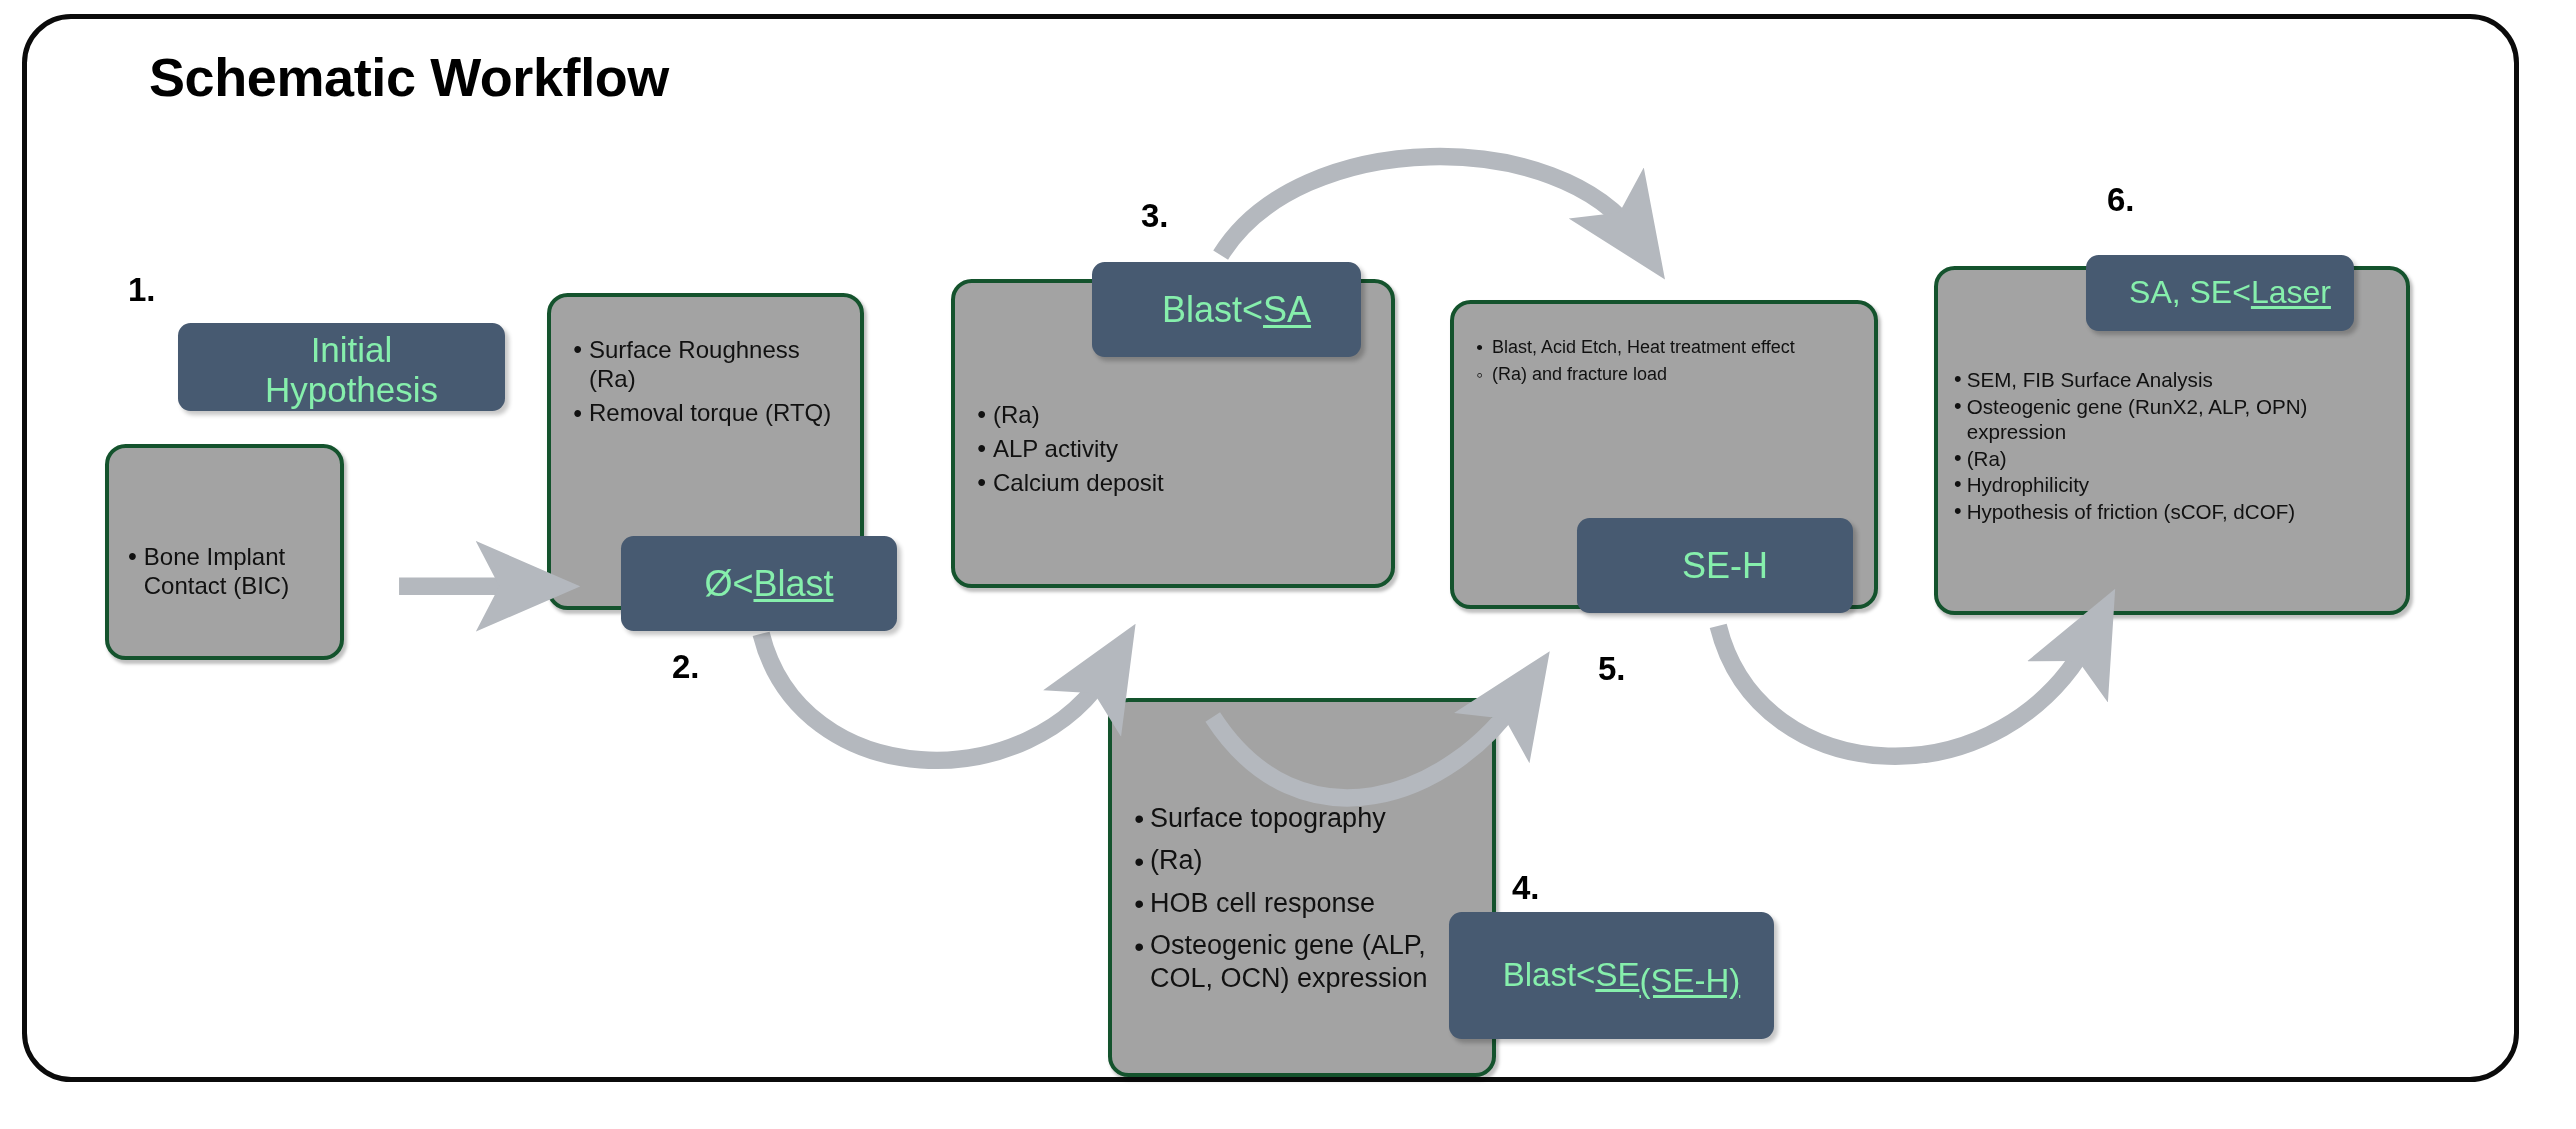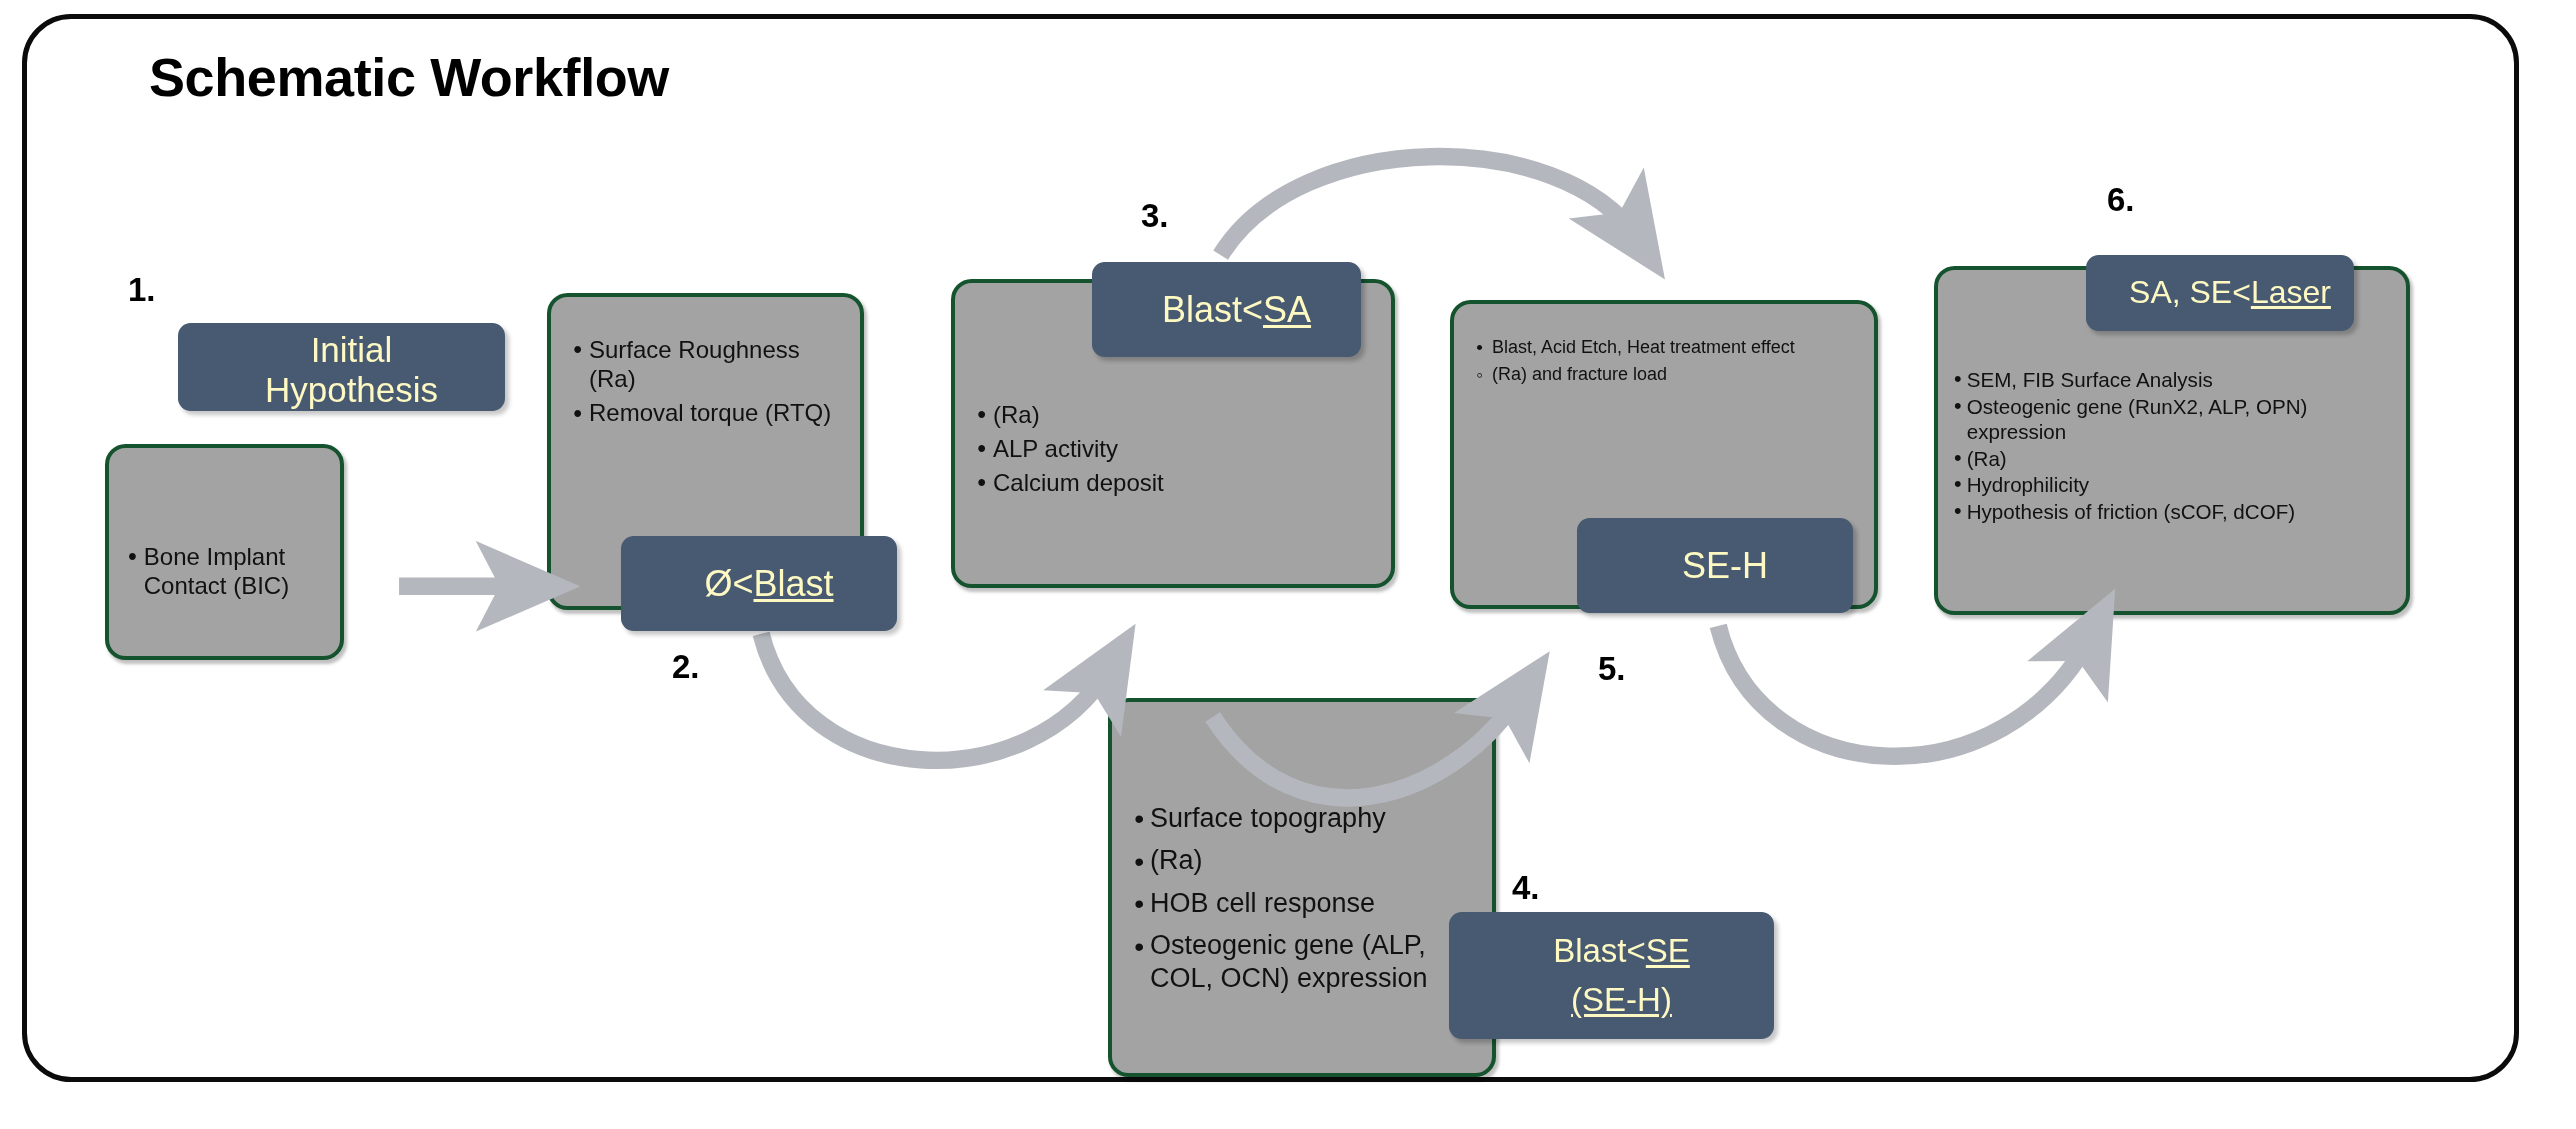--- a/index.html
+++ b/index.html
@@ -72,21 +72,21 @@
   .content-box .bullets li.hollow::before {
     content: "\25E6";
     left: 1.6px;
   }
   
   .chip {
     position: absolute;
     background: #475A71;
     border-radius: 12.7px;
     box-sizing: border-box;
-    color: #fef9c3;
+    color: #86efac;
     display: flex;
     align-items: center;
     justify-content: center;
     text-align: center;
     box-shadow: 3.2px 4px 4px rgba(0,0,0,0.22);
     line-height: 1.16;
     z-index: 5;
     padding-left: 20px;
   }
   .chip .u { text-decoration: underline; text-underline-offset: 3.2px; }
@@ -129,21 +129,21 @@
 
   #box6 { left: 1934px; top: 266px;  width: 476px;  height: 349px; }
   #box6 .bullets { position:absolute; left: 16px; top: 97px; right: 8px; font-size: 20.6px; }
   #box6 .bullets li { margin-bottom: 1.6px; padding-left: 12.7px; }
   #box6 .bullets li::before { left: 0px; }
 
   
   #chip1 { left: 178px;  top: 323px;  width: 327px;  height: 88px; font-size: 35px; flex-direction: column; justify-content: flex-end; }
   #chip2 { left: 621px;  top: 536px;  width: 276px;  height: 95px; font-size: 36px; }
   #chip3 { left: 1092px; top: 262px;  width: 269px;  height: 95px; font-size: 36px; }
-  #chip4 { left: 1449px; top: 912px; width: 325px;  height: 127px; font-size: 33px; flex-direction: column; }
+  #chip4 { left: 1449px; top: 912px; width: 325px;  height: 127px; font-size: 33px; flex-direction: row; }
   #chip4 .line2 { margin-top: 11px; }
   #chip5 { left: 1577px; top: 518px;  width: 276px;  height: 95px; font-size: 36px; }
   #chip6 { left: 2086px; top: 255px;  width: 268px;  height: 76px; font-size: 32px; }
 
   
   #num1 { left: 128px;  top: 271px; }
   #num2 { left: 672px;  top: 648px; }
   #num3 { left: 1141px; top: 197px; }
   #num4 { left: 1512px; top: 869px; }
   #num5 { left: 1598px; top: 650px; }

